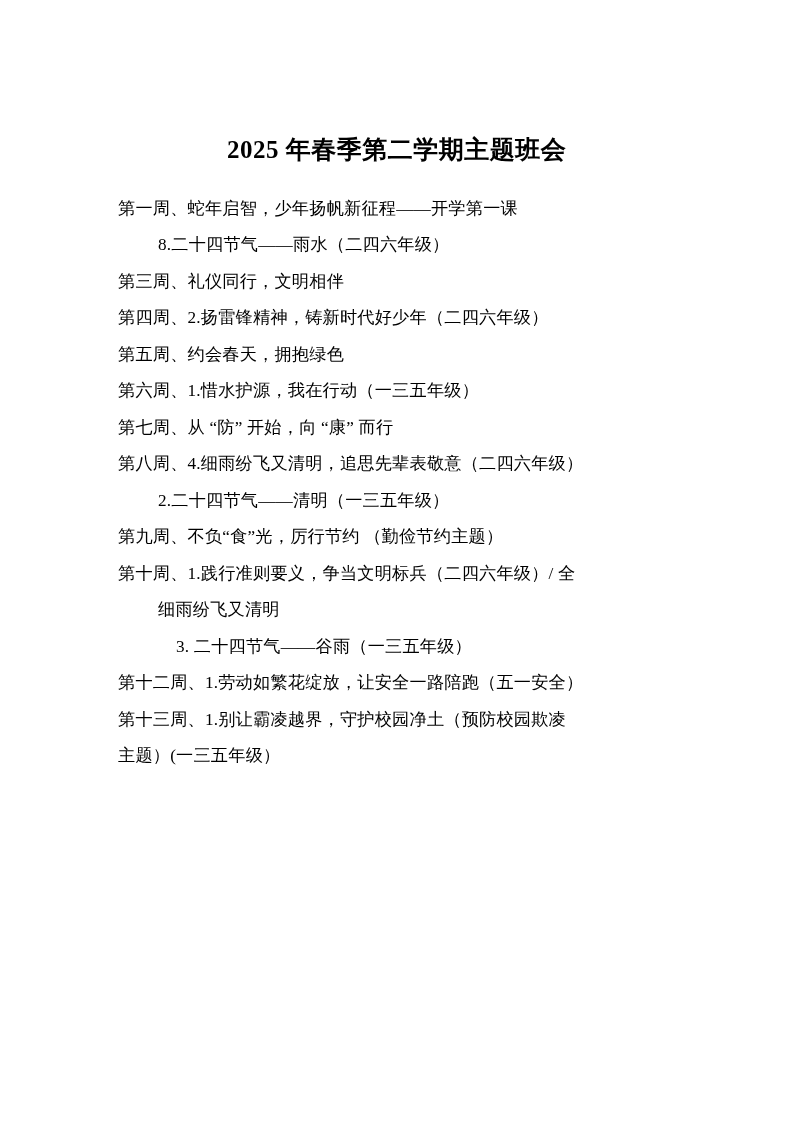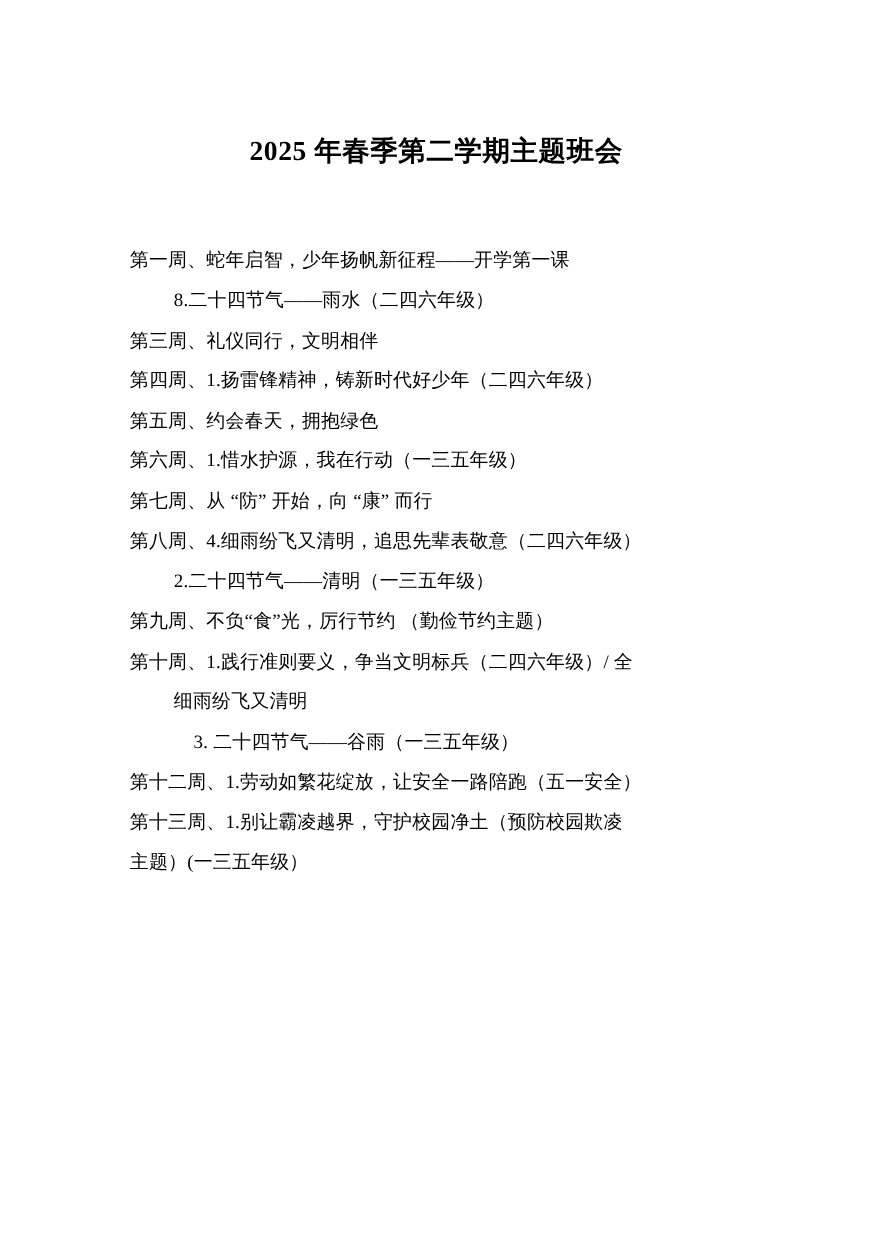--- a/index.html
+++ b/index.html
@@ -11,35 +11,35 @@
     width: 793px;
     height: 1122px;
     font-family: "Liberation Serif", "DejaVu Serif", serif;
     color: #000000;
     overflow: hidden;
   }
   .page {
     width: 793px;
     height: 1097px;
     box-sizing: border-box;
-    padding: 0 118px;
+    padding: 12px 118px;
     position: relative;
   }
   .doc-title {
     text-align: center;
     font-size: 25px;
     font-weight: bold;
     letter-spacing: 0.5px;
     margin: 0;
     padding-top: 122px;
     padding-bottom: 0;
     line-height: 1.3;
   }
   .body-block {
-    margin-top: 64px;
+    margin-top: 24px;
     font-family: Liberation Serif, serif;
   }
   .line {
     font-size: 17.2px;
     line-height: 36.5px;
     white-space: pre-wrap;
     letter-spacing: 0.2px;
   }
   .indent-1 {
     padding-left: 40px;
@@ -50,21 +50,21 @@
 </style>
 </head>
 <body>
 
 <div class="page">
   <h1 class="doc-title">2025 年春季第二学期主题班会</h1>
   <div class="body-block">
       <div class="line">第一周、蛇年启智，少年扬帆新征程——开学第一课</div>
       <div class="line indent-1">8.二十四节气——雨水（二四六年级）</div>
       <div class="line">第三周、礼仪同行，文明相伴</div>
-      <div class="line">第四周、1.扬雷锋精神，铸新时代好少年（二四六年级）</div>
+      <div class="line">第四周、2.扬雷锋精神，铸新时代好少年（二四六年级）</div>
       <div class="line">第五周、约会春天，拥抱绿色</div>
       <div class="line">第六周、1.惜水护源，我在行动（一三五年级）</div>
       <div class="line">第七周、从 “防” 开始，向 “康” 而行</div>
       <div class="line">第八周、4.细雨纷飞又清明，追思先辈表敬意（二四六年级）</div>
       <div class="line indent-1">2.二十四节气——清明（一三五年级）</div>
       <div class="line">第九周、不负“食”光，厉行节约 （勤俭节约主题）</div>
       <div class="line">第十周、1.践行准则要义，争当文明标兵（二四六年级）/ 全</div>
       <div class="line indent-1">细雨纷飞又清明</div>
       <div class="line indent-2">3. 二十四节气——谷雨（一三五年级）</div>
       <div class="line">第十二周、1.劳动如繁花绽放，让安全一路陪跑（五一安全）</div>

